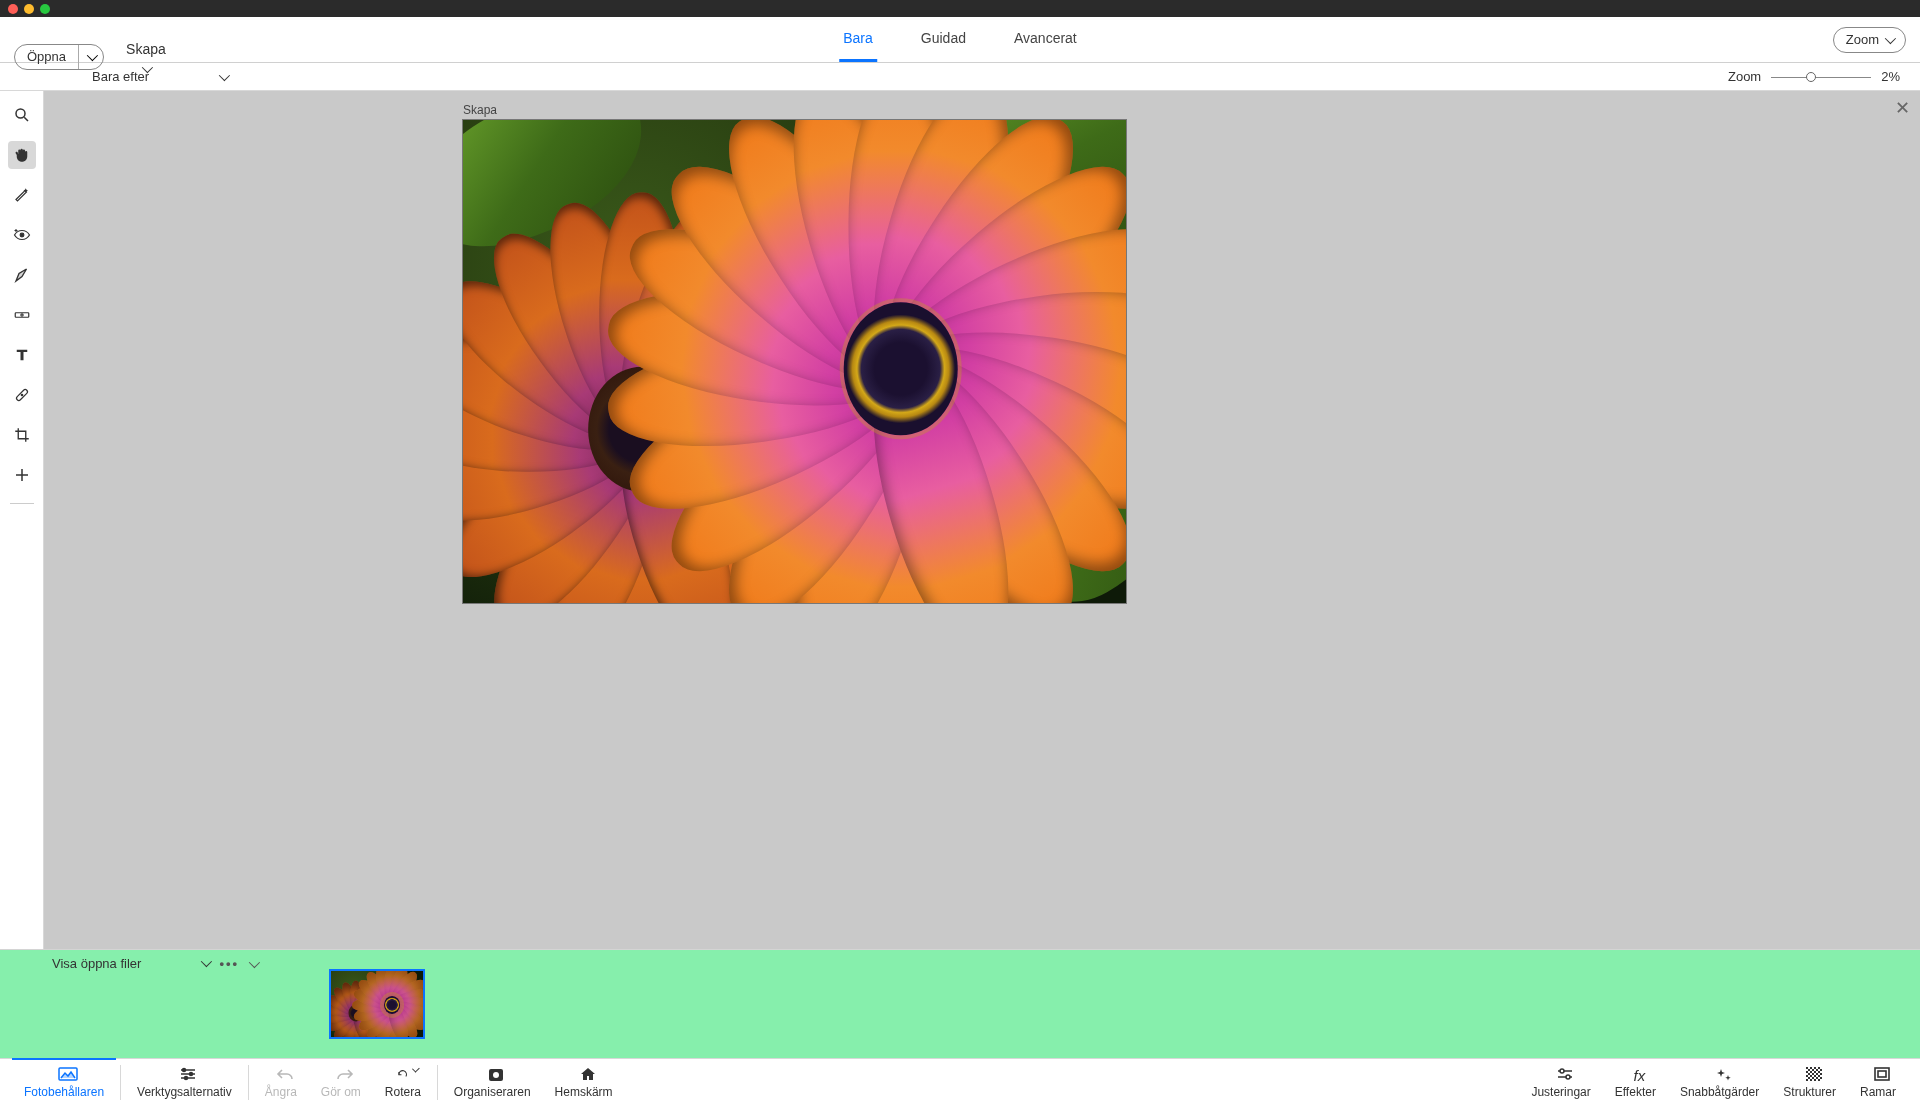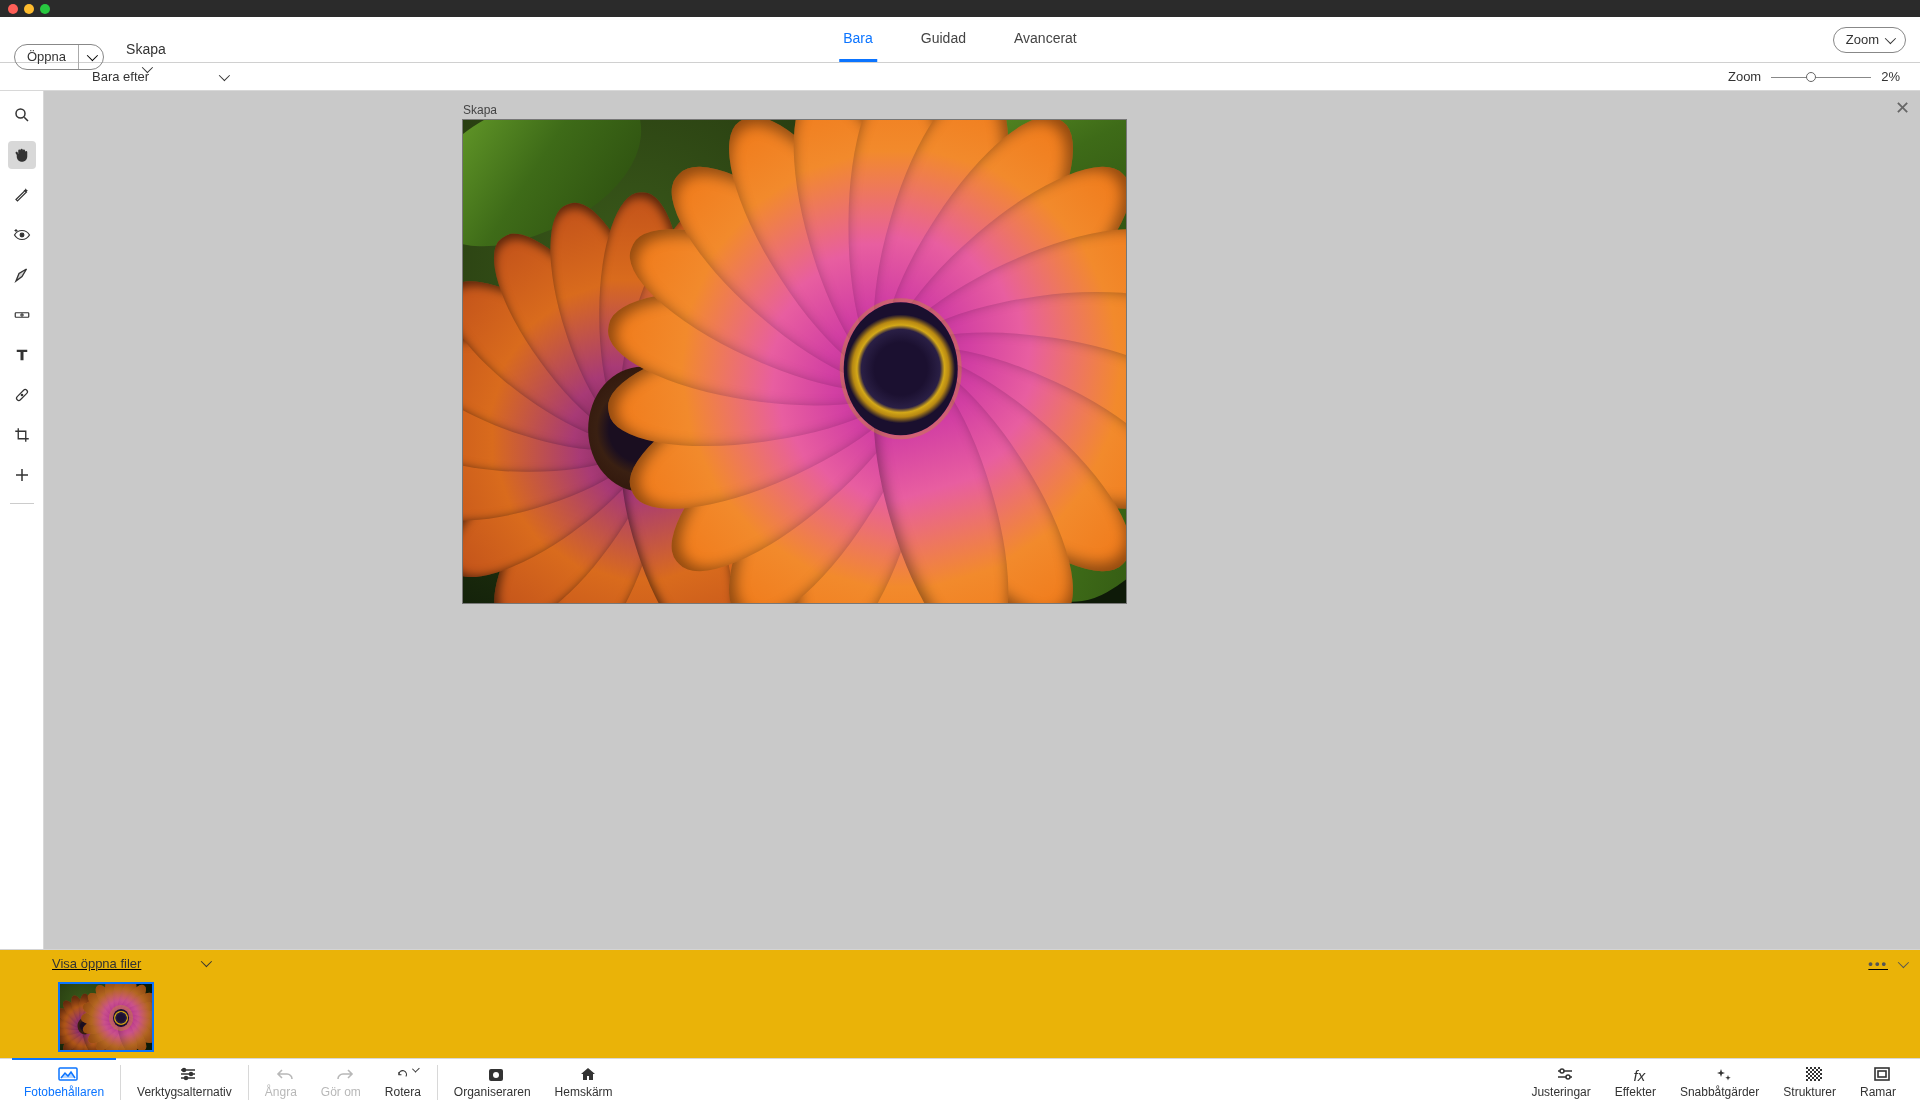--- a/index.html
+++ b/index.html
@@ -49,21 +49,21 @@
 .flower { position: absolute; border-radius: 50%; }
 .flower .petal { position: absolute; left: 50%; top: 50%; width: 22%; height: 56%; transform-origin: 50% 5%; border-radius: 50% 50% 48% 48%; }
 .flower1 { left: -2%; top: 18%; width: 58%; height: 92%; }
 .flower1 .petal { background: linear-gradient(to top, #c2521a 0%, #d96b1d 35%, #a83a76 70%, #6a1f50 100%); box-shadow: inset 2px -5px 10px rgba(0,0,0,0.55); }
 .flower2 { left: 30%; top: -6%; width: 72%; height: 115%; }
 .flower2 .petal { background: linear-gradient(to top, #f07a1a 0%, #f28a2c 25%, #e85ea0 55%, #d23fa3 75%, #a62a88 100%); box-shadow: inset 3px -8px 14px rgba(0,0,0,0.4); }
 .center-disk { position: absolute; left: 50%; top: 50%; transform: translate(-50%, -50%); border-radius: 50%; }
 .flower1 .center-disk { width: 28%; height: 28%; background: radial-gradient(circle, #1a0e20 40%, #3a2012 55%, #2a1008 100%); }
 .flower2 .center-disk { width: 24%; height: 24%; background: radial-gradient(circle, #1b1030 30%, #2a1f45 45%, #d4a818 50%, #b88912 55%, #1a0f2e 62%); box-shadow: 0 0 0 4px rgba(200,160,30,0.35); }
 
-.photo-bin { height: 109px; background: #eab308; border-top: 1px solid #d4d4d4; display: flex; flex-direction: column; text-decoration: underline; }
+.photo-bin { height: 109px; background: #86efac; border-top: 1px solid #d4d4d4; display: flex; flex-direction: row; }
 .photo-bin-header { height: 26px; display: flex; align-items: center; padding: 0 14px 0 52px; font-size: 13px; color: #333; }
 .photo-bin-header .spacer { flex: 1; }
 .photo-bin-header .hdr-btn { cursor: pointer; color: #555; margin-left: 10px; }
 .photo-bin-body { flex: 1; display: flex; align-items: center; padding-left: 58px; }
 .thumb { width: 96px; height: 70px; border: 2px solid #0b74ff; background: #111; position: relative; overflow: hidden; }
 
 .bottom-bar { height: 48px; background: #fff; border-top: 1px solid #d8d8d8; display: flex; align-items: stretch; padding: 0 12px; font-size: 12px; color: #333; }
 .bb-group { display: flex; align-items: stretch; }
 .bb-btn { display: flex; flex-direction: column; align-items: center; justify-content: center; gap: 2px; padding: 0 12px; cursor: pointer; min-width: 54px; }
 .bb-btn.active { color: #0b74ff; border-top: 2px solid #0b74ff; margin-top: -1px; }

